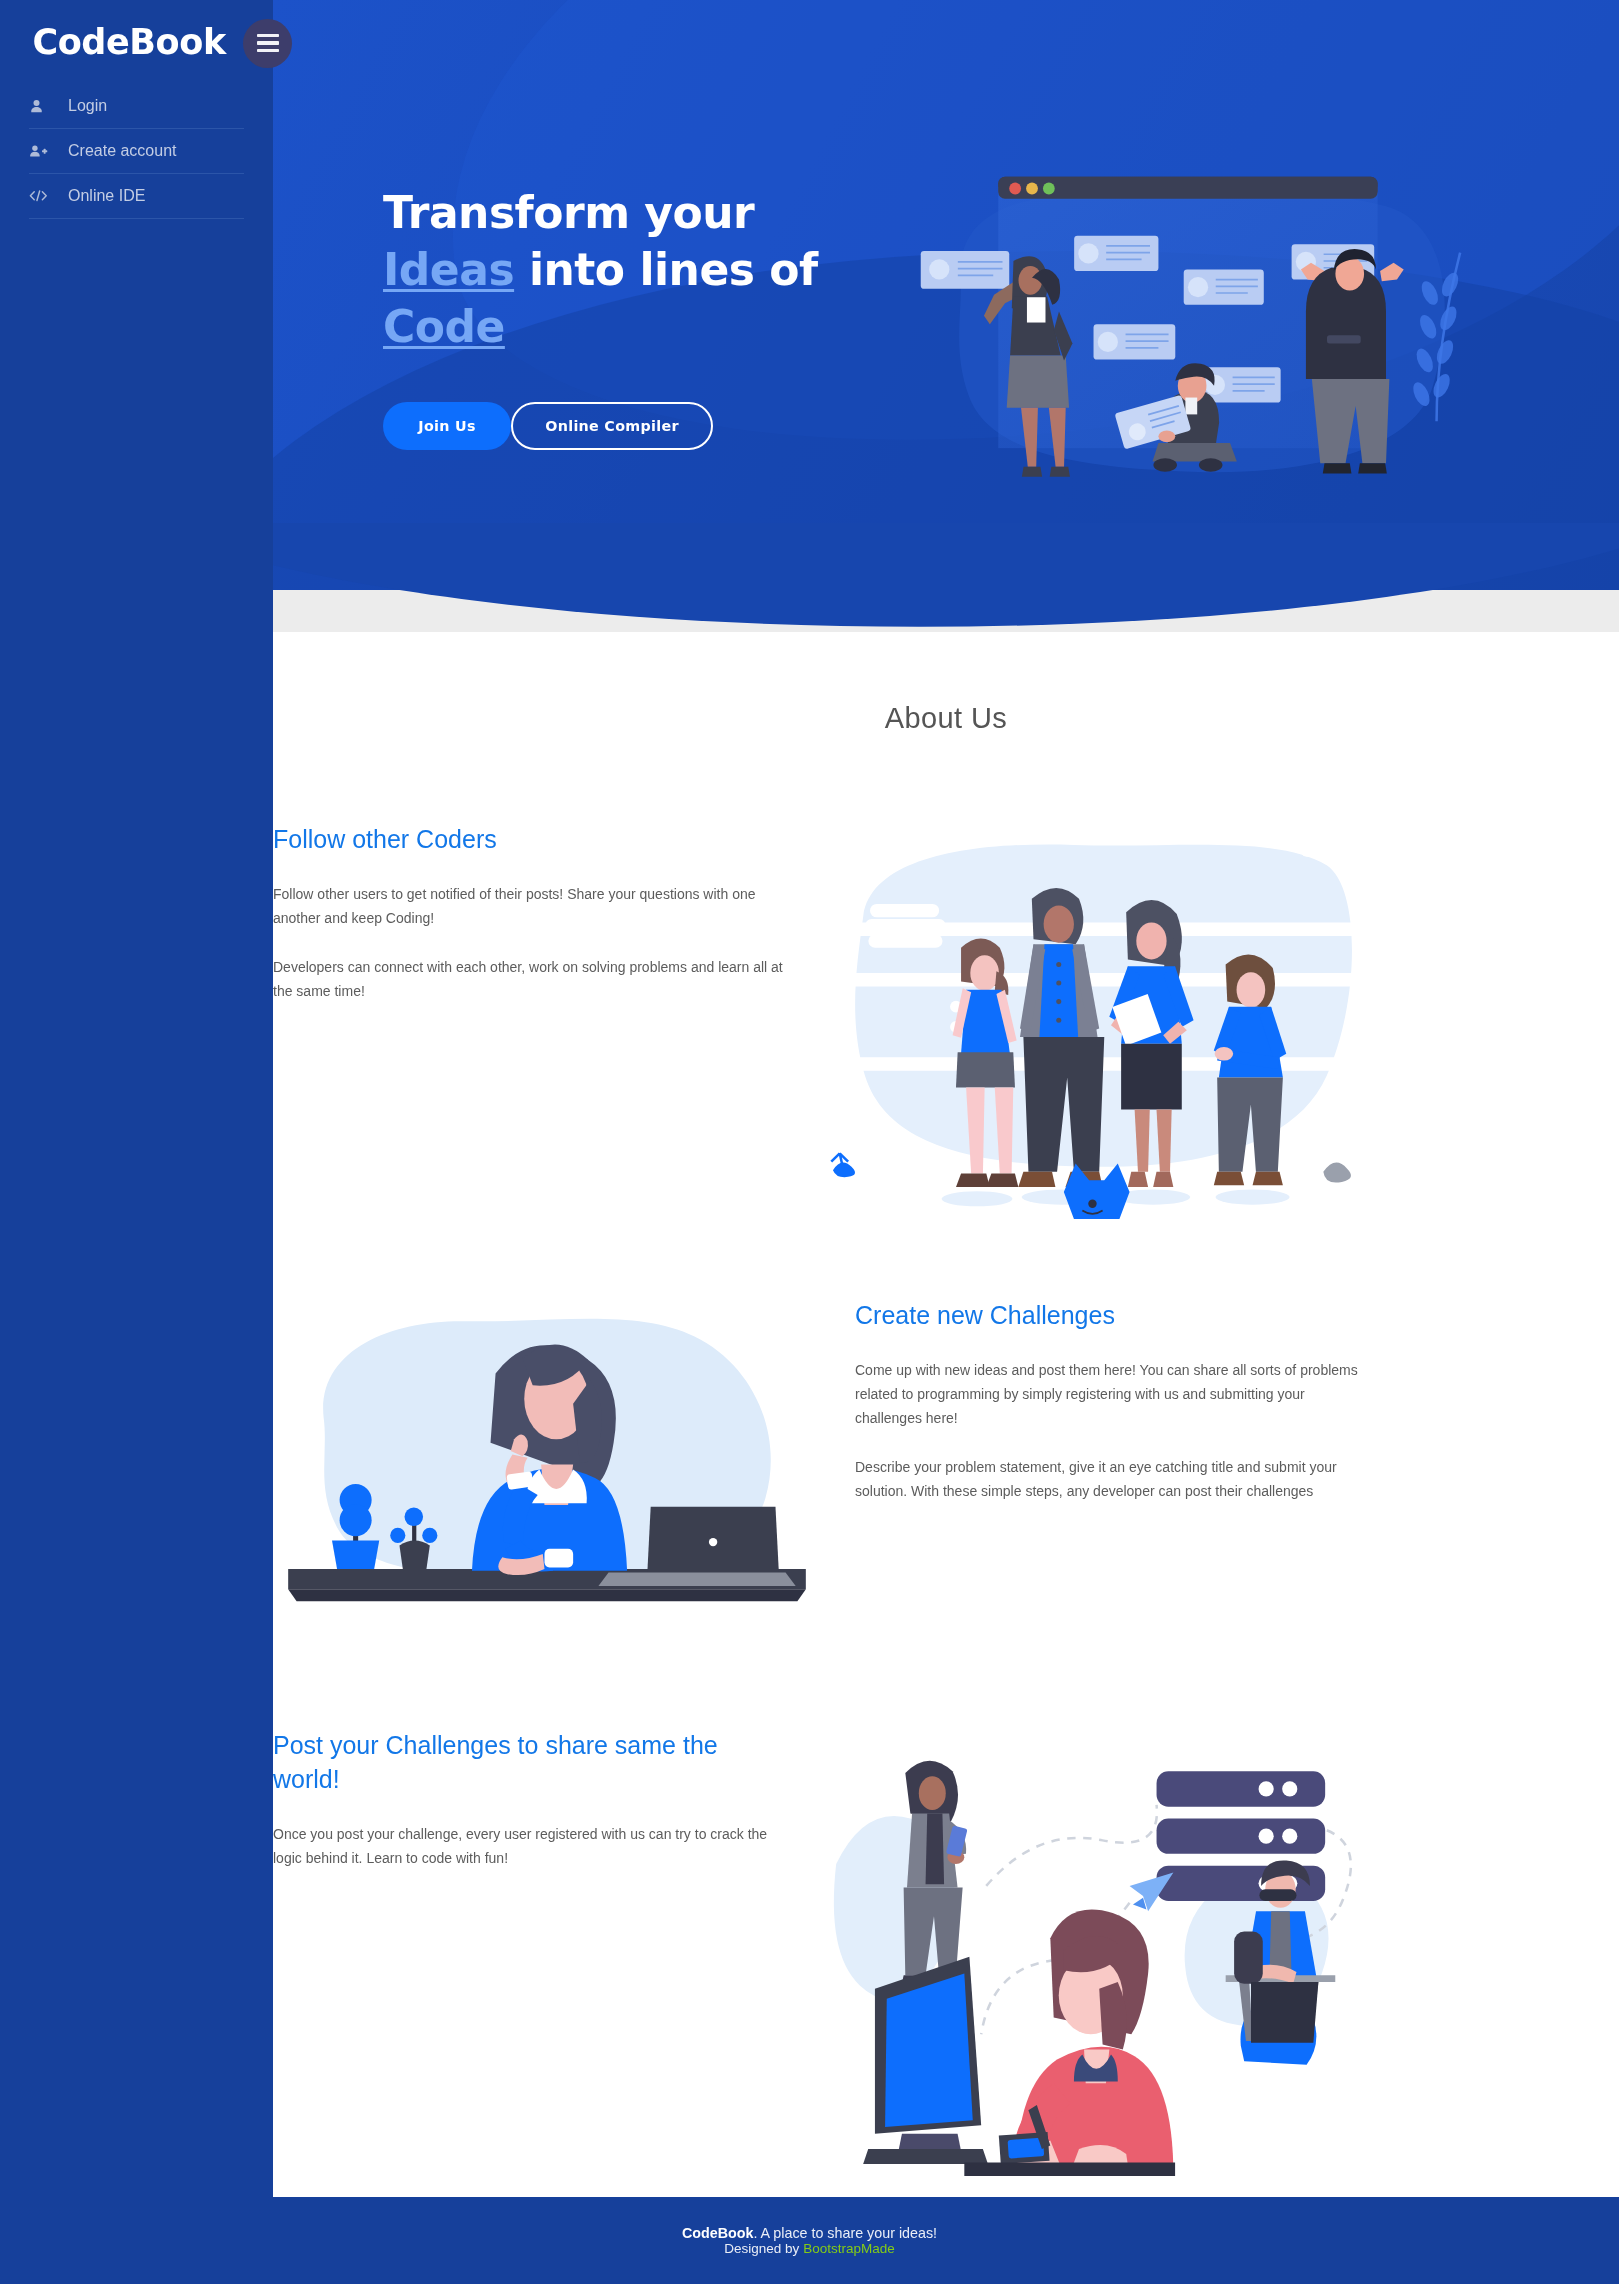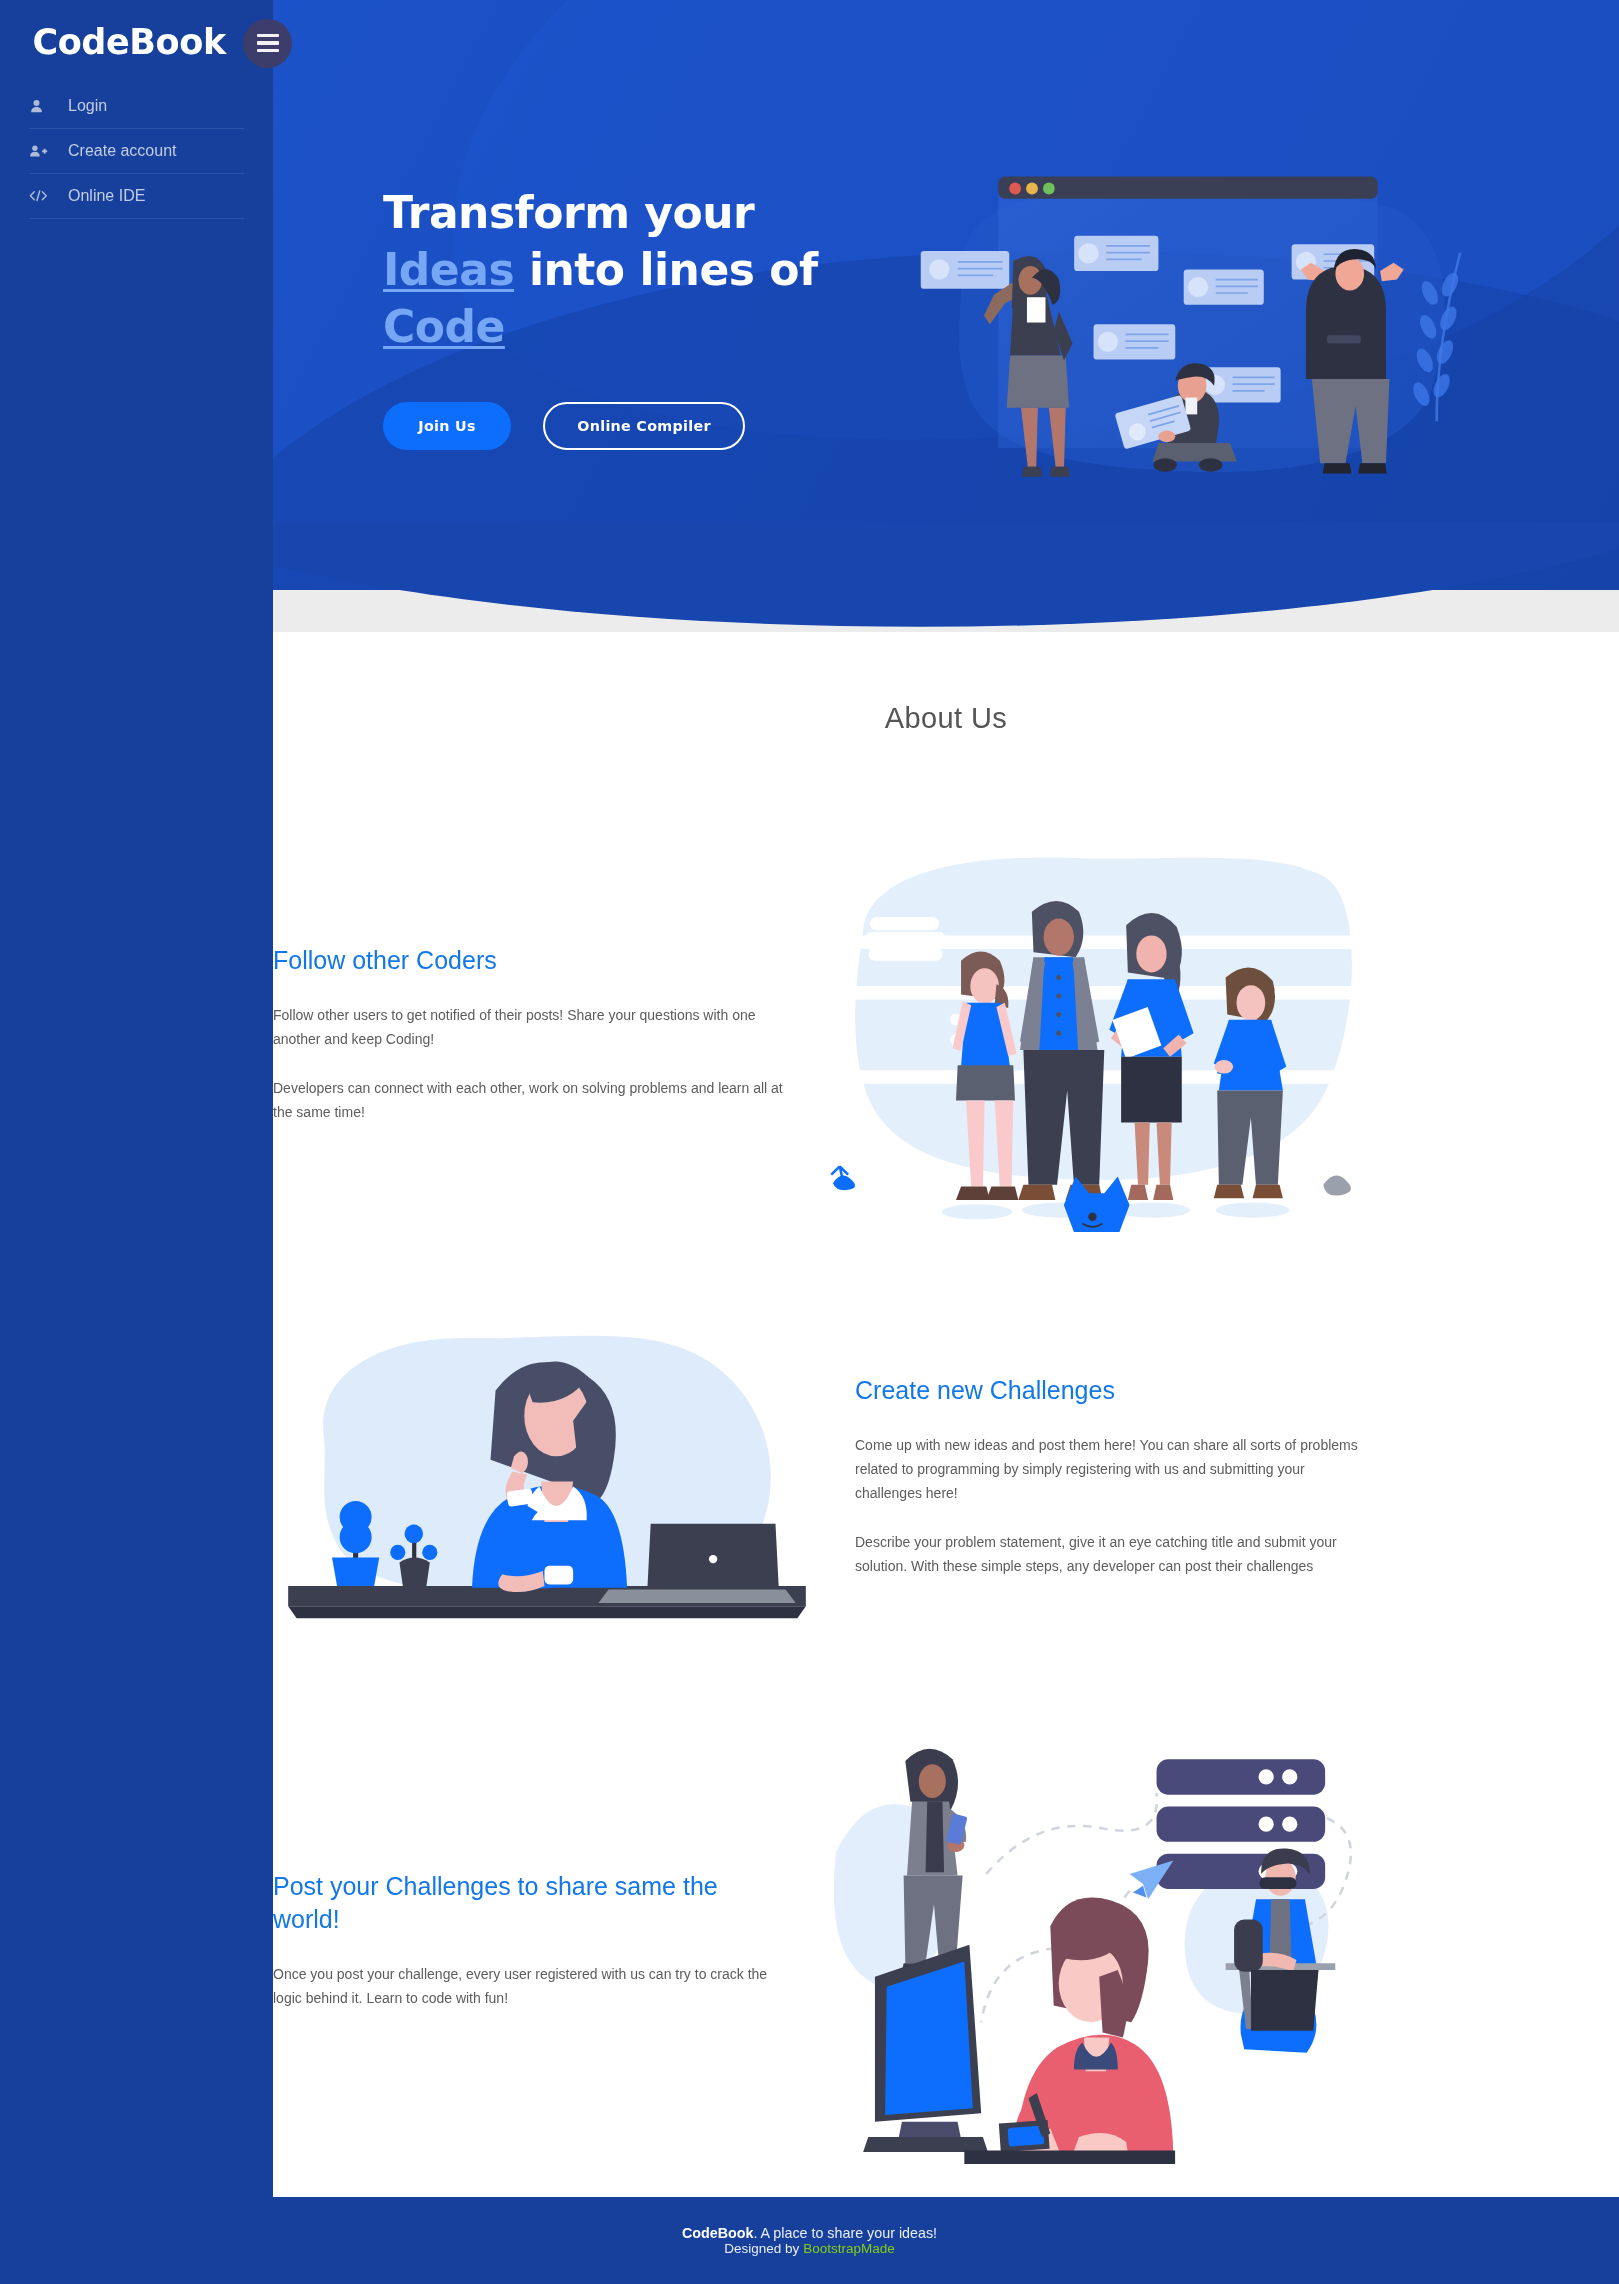--- a/index.html
+++ b/index.html
@@ -22,39 +22,39 @@
   
   #hero{position:absolute;left:273px;top:0;width:1346px;height:590px;overflow:hidden;
         background:linear-gradient(118deg,#1c52c9 0%,#1a4cbd 45%,#1746ae 100%);}
   #hero .swoosh1{position:absolute;right:-84px;top:-211px;width:1265px;height:641px;
         background:#1f57d0;opacity:.45;border-radius:50% 50% 46% 54%/ 60% 55% 45% 40%;transform:rotate(-9deg);}
   #hero .swoosh2{position:absolute;left:-101px;top:253px;width:1603px;height:590px;
         background:#1442a6;opacity:.55;border-radius:48% 52% 50% 50%/ 58% 40% 60% 42%;transform:rotate(-3deg);}
   #hero-text{position:absolute;left:110px;top:184px;width:540px;z-index:5}
   #hero-h1{font-family:"DejaVu Sans",sans-serif;font-weight:bold;font-size:44px;line-height:1.30;color:#fff;letter-spacing:-0.5px}
   #hero-h1 .accent{color:#76a7f5;text-decoration:underline;text-underline-offset:4.2px;text-decoration-thickness:3.4px}
-  #hero-btns{margin-top:46px;display:flex;gap:32px;align-items:center}
+  #hero-btns{margin-top:46px;display:flex;align-items:center}
   .btn{font-family:"DejaVu Sans",sans-serif;font-weight:bold;font-size:14.3px;letter-spacing:0.3px;border-radius:34px;display:flex;align-items:center;justify-content:center}
   #btn-join{background:#0d6efd;color:#fff;width:128px;height:48px}
   #btn-compiler{border:2.1px solid #fff;color:#fff;width:202px;height:48px;background:transparent}
 
   
   #hero-art{position:absolute;left:641px;top:143px;width:590px;height:354px;z-index:4}
 
   
   #wave{position:absolute;left:273px;top:523px;width:1346px;height:110px;z-index:6}
   #graystrip{position:absolute;left:273px;top:590px;width:1346px;height:42px;background:#ececec;z-index:3}
 
   
   #main{position:absolute;left:273px;top:633px;width:1346px;height:1565px;background:#fff;z-index:5}
   #about{padding-top:69px;text-align:center}
   #about-title{font-size:29px;color:#555;font-weight:400;letter-spacing:0.4px}
   #about-text{margin:40px auto 0;width:1105px;font-size:14px;line-height:1.75;color:#666;}
 
-  .row{display:flex;align-items:center;width:1122px;margin:0 auto;}
+  .row{display:flex;align-items:flex-start;width:1122px;margin:0 auto;}
   .col-txt{width:548px;flex:0 0 548px}
   .col-art{width:548px;flex:0 0 548px;display:flex;align-items:center;justify-content:center}
   .feat-h{font-size:25px;color:#1277e8;font-weight:400;line-height:1.35;margin-bottom:25px}
   .feat-p{font-size:14px;line-height:1.72;color:#5c5c5c;margin-bottom:25px}
   .feat-p:last-child{margin-bottom:0}
 
   #row1{position:absolute;left:0;top:190px;height:422px}
   #row2{position:absolute;left:0;top:666px;height:354px}
   #row3{position:absolute;left:0;top:1096px;height:422px}
   #row1 .col-txt{padding-right:34px}

